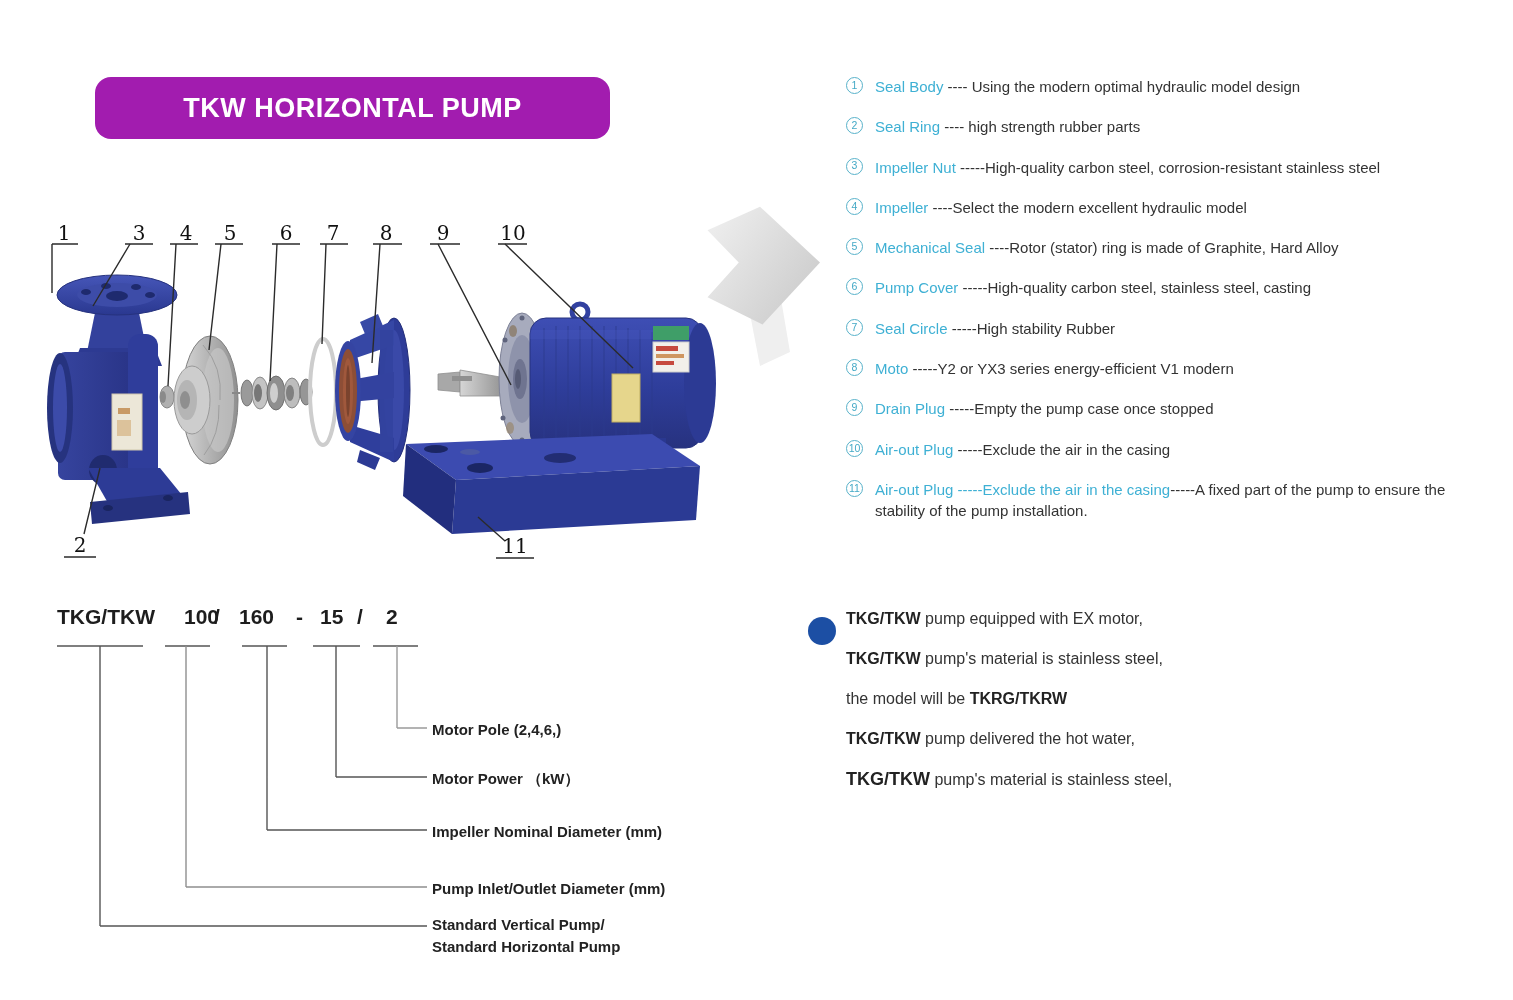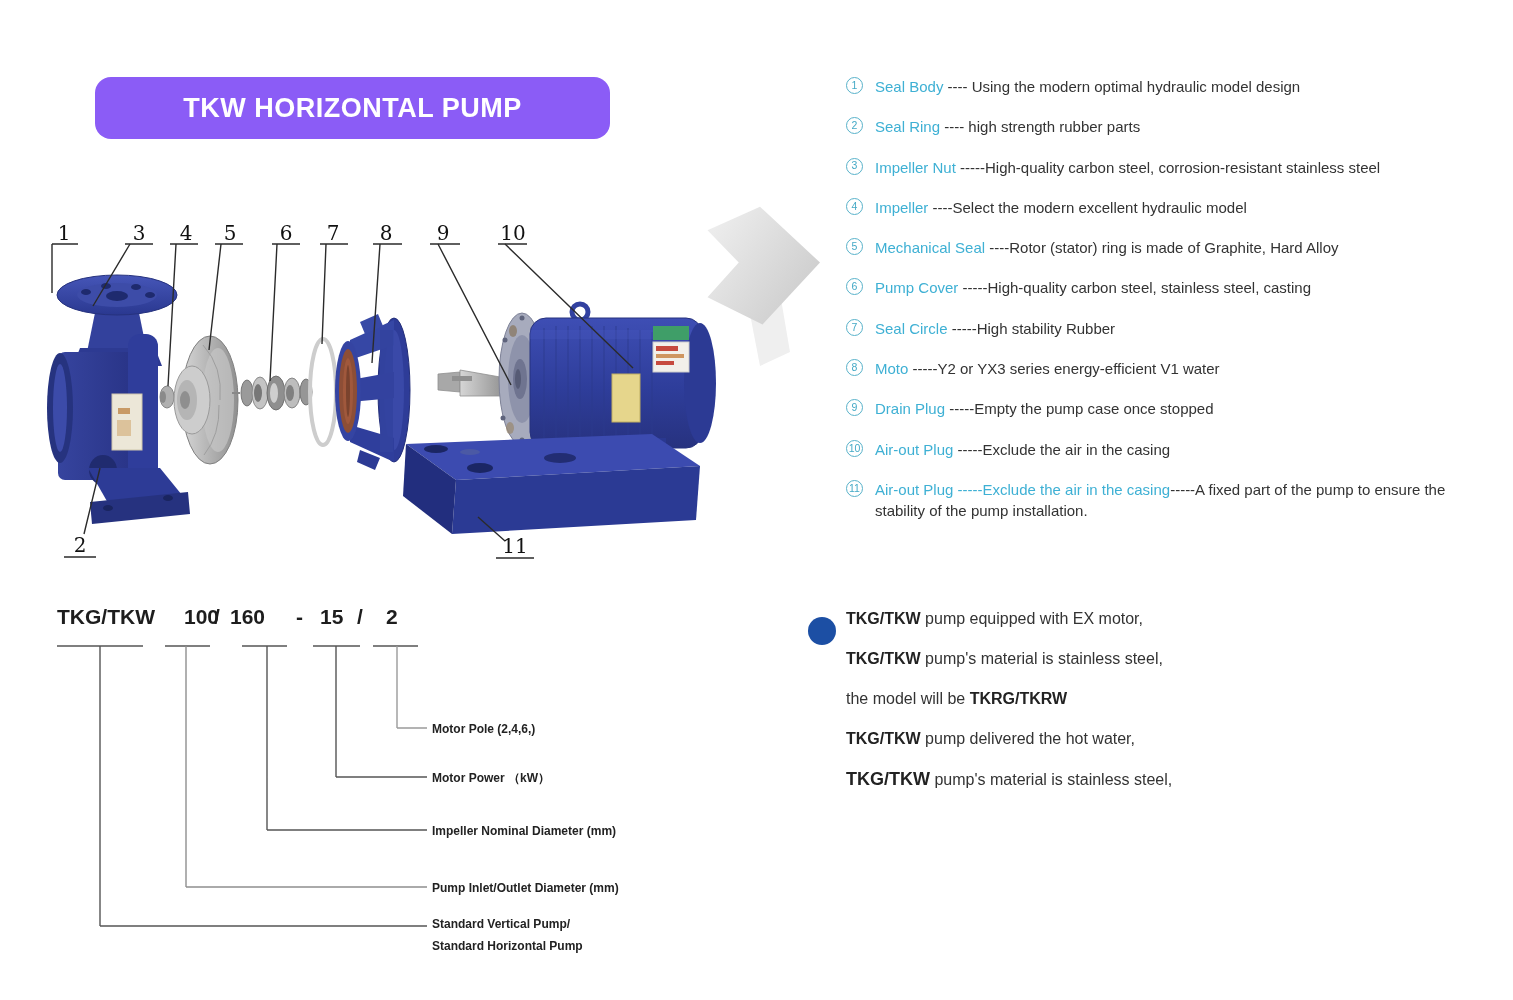--- a/index.html
+++ b/index.html
@@ -1,21 +1,21 @@
 <!DOCTYPE html>
 <html><head>
 <meta charset="utf-8">
 <style>
   html,body{margin:0;padding:0;background:#fff;}
   .page{position:relative;width:1513px;height:1000px;background:#fff;overflow:hidden;
         font-family:"Liberation Sans",sans-serif;color:#333;}
 
   
   .banner{position:absolute;left:95px;top:77px;width:515px;height:62px;border-radius:16px;
-          background:#8b5cf6;display:flex;align-items:center;justify-content:center;}
+          background:#a21caf;display:flex;align-items:center;justify-content:center;}
   .banner span{color:#fff;font-size:27px;font-weight:bold;letter-spacing:.5px;}
 
   
   .pump-svg{position:absolute;left:30px;top:215px;}
 
   
   .big-arrow{position:absolute;left:700px;top:203px;width:125px;height:124px;
              background:linear-gradient(125deg,#ececec 15%,#cccccc 85%);
              clip-path:polygon(6% 22%,48% 3%,96% 48%,50% 98%,6% 76%,31% 48%);}
 
@@ -23,21 +23,21 @@
   .parts-list{position:absolute;left:846px;top:76px;width:645px;}
   .pl-item{position:relative;padding-left:29px;margin-bottom:19px;font-size:15px;line-height:21.3px;}
   .circ{position:absolute;left:0;top:1px;width:17px;height:17px;border:1.3px solid #58b2ca;border-radius:50%;
         color:#44a9c6;font-size:10.5px;display:inline-flex;align-items:center;justify-content:center;box-sizing:border-box;}
   .pname,.pblue{color:#3eb0d4;}
   .pdesc{color:#333;}
 
   
   .mc-seg{position:absolute;top:605px;font-size:21px;font-weight:bold;color:#1d1d1d;}
   .model-lines{position:absolute;left:40px;top:635px;}
-  .m-label{position:absolute;left:432px;font-size:12px;font-weight:600;color:#222;line-height:21px;}
+  .m-label{position:absolute;left:432px;font-size:15px;font-weight:600;color:#222;line-height:21px;}
 
   
   .note-bullet{position:absolute;left:808px;top:617px;width:28px;height:28px;border-radius:50%;background:#1c4fa4;}
   .notes{position:absolute;left:846px;top:608px;width:655px;}
   .note-line{font-size:16px;line-height:22px;margin-bottom:18px;color:#333;}
   .note-line:nth-child(7){margin-bottom:7px;}
   .mdl{font-weight:bold;color:#222;}
   .note-line:last-child .mdl{font-size:18px;}
 </style>
 </head>
@@ -198,30 +198,30 @@
   <div class="big-arrow"></div>
 
   <div class="parts-list">
       <div class="pl-item"><span class="circ">1</span><span class="pname">Seal Body</span><span class="pdesc"> ---- Using the modern optimal hydraulic model design</span></div>
       <div class="pl-item"><span class="circ">2</span><span class="pname">Seal Ring</span><span class="pdesc"> ---- high strength rubber parts</span></div>
       <div class="pl-item"><span class="circ">3</span><span class="pname">Impeller Nut</span><span class="pdesc"> -----High-quality carbon steel, corrosion-resistant stainless steel</span></div>
       <div class="pl-item"><span class="circ">4</span><span class="pname">Impeller</span><span class="pdesc"> ----Select the modern excellent hydraulic model</span></div>
       <div class="pl-item"><span class="circ">5</span><span class="pname">Mechanical Seal</span><span class="pdesc"> ----Rotor (stator) ring is made of Graphite, Hard Alloy</span></div>
       <div class="pl-item"><span class="circ">6</span><span class="pname">Pump Cover</span><span class="pdesc"> -----High-quality carbon steel, stainless steel, casting</span></div>
       <div class="pl-item"><span class="circ">7</span><span class="pname">Seal Circle</span><span class="pdesc"> -----High stability Rubber</span></div>
-      <div class="pl-item"><span class="circ">8</span><span class="pname">Moto</span><span class="pdesc"> -----Y2 or YX3 series energy-efficient V1 water</span></div>
+      <div class="pl-item"><span class="circ">8</span><span class="pname">Moto</span><span class="pdesc"> -----Y2 or YX3 series energy-efficient V1 modern</span></div>
       <div class="pl-item"><span class="circ">9</span><span class="pname">Drain Plug</span><span class="pdesc"> -----Empty the pump case once stopped</span></div>
       <div class="pl-item"><span class="circ">10</span><span class="pname">Air-out Plug</span><span class="pdesc"> -----Exclude the air in the casing</span></div>
       <div class="pl-item"><span class="circ">11</span><span class="pname">Air-out Plug</span><span class="pblue"> -----Exclude the air in the casing</span><span class="pdesc">-----A fixed part of the pump to ensure the stability of the pump installation.</span></div>
     </div>
 
   <span class="mc-seg" style="left:57px">TKG/TKW</span>
   <span class="mc-seg" style="left:184px">100</span>
   <span class="mc-seg" style="left:214px">/</span>
-  <span class="mc-seg" style="left:230px">160</span>
+  <span class="mc-seg" style="left:239px">160</span>
   <span class="mc-seg" style="left:296px">-</span>
   <span class="mc-seg" style="left:320px">15</span>
   <span class="mc-seg" style="left:357px">/</span>
   <span class="mc-seg" style="left:386px">2</span>
 
   <svg class="model-lines" width="420" height="330" viewBox="40 635 420 330">
     <path fill="none" stroke="#555" stroke-width="1.4" d="M57,646H143 M165,646H210 M242,646H287 M313,646H360 M373,646H418
              M100,646V926 M267,646V830 M336,646V777
              M336,777H427 M267,830H427 M100,926H427"></path>
     <path fill="none" stroke="#9b9b9b" stroke-width="1.4" d="M397,646V728 M397,728H427"></path>

